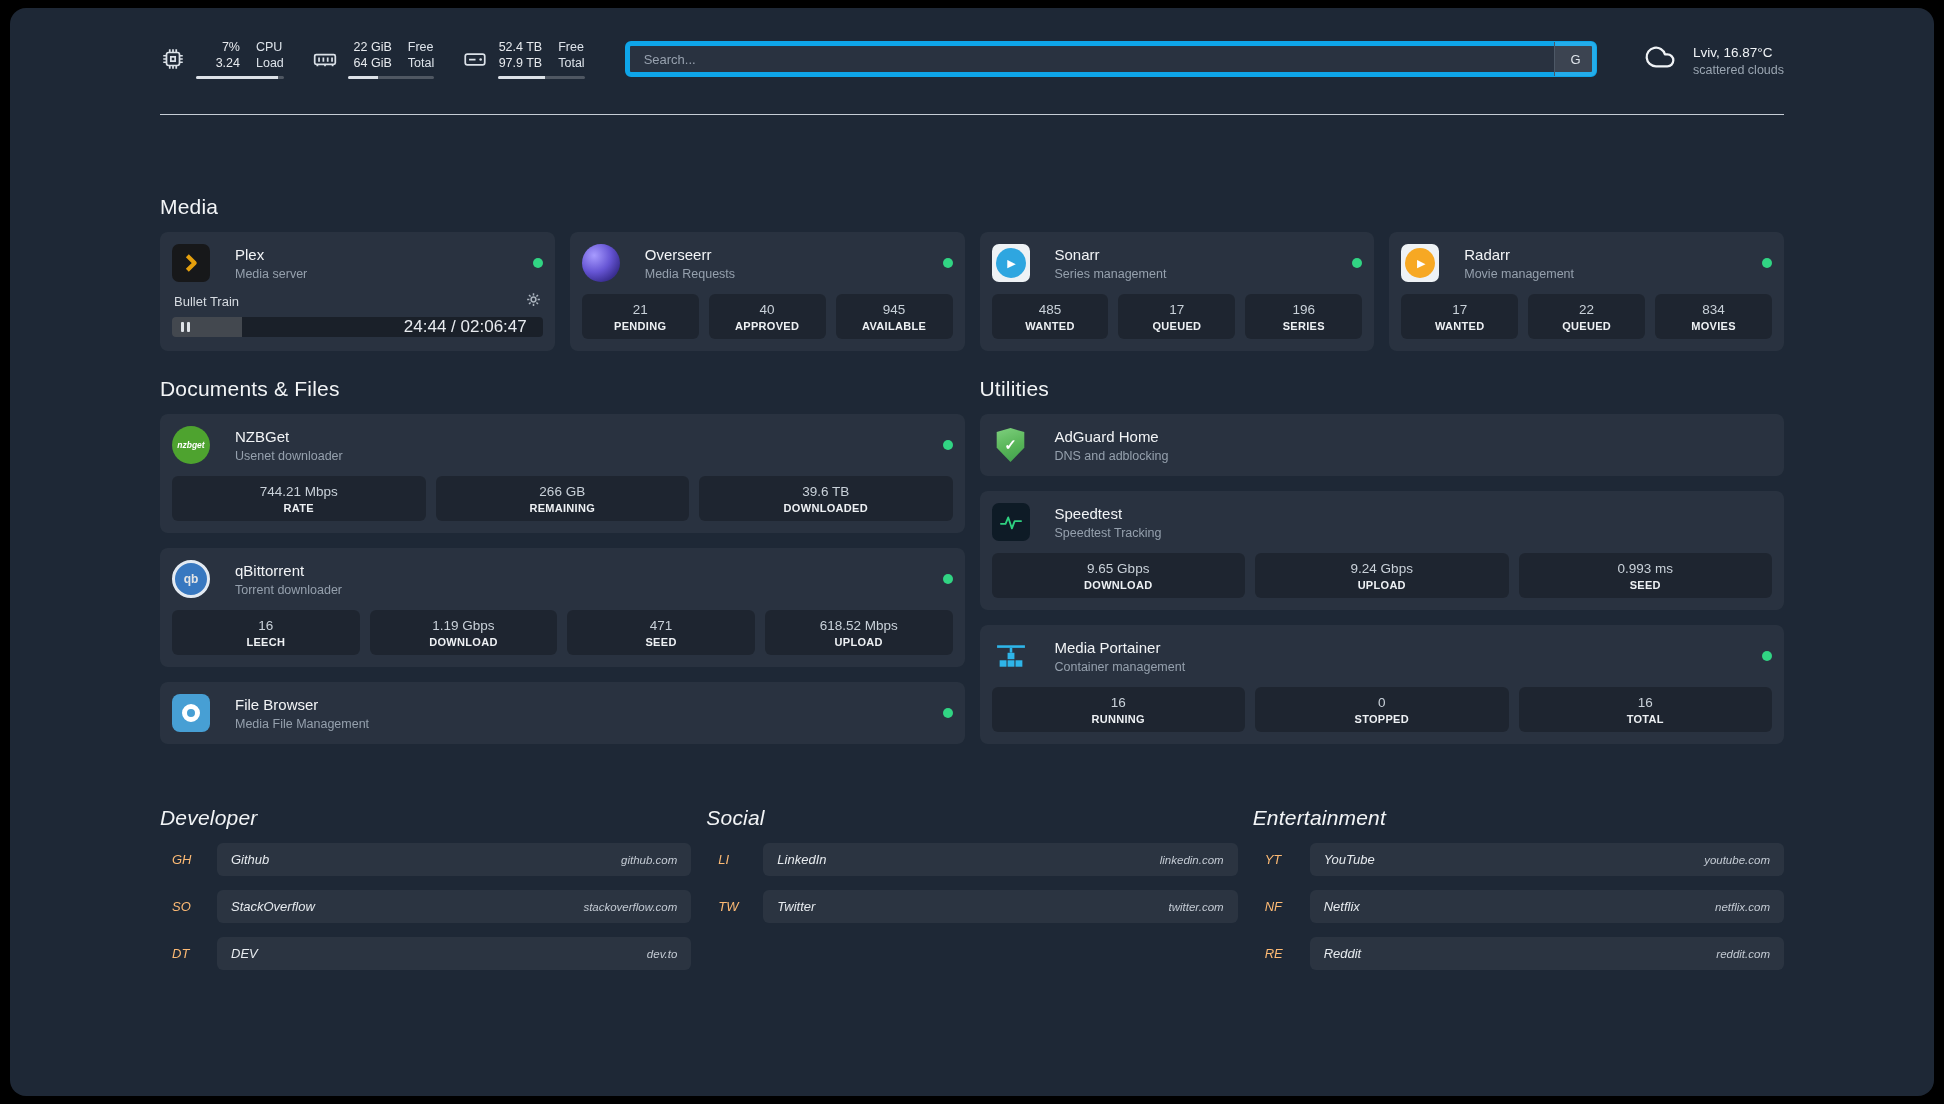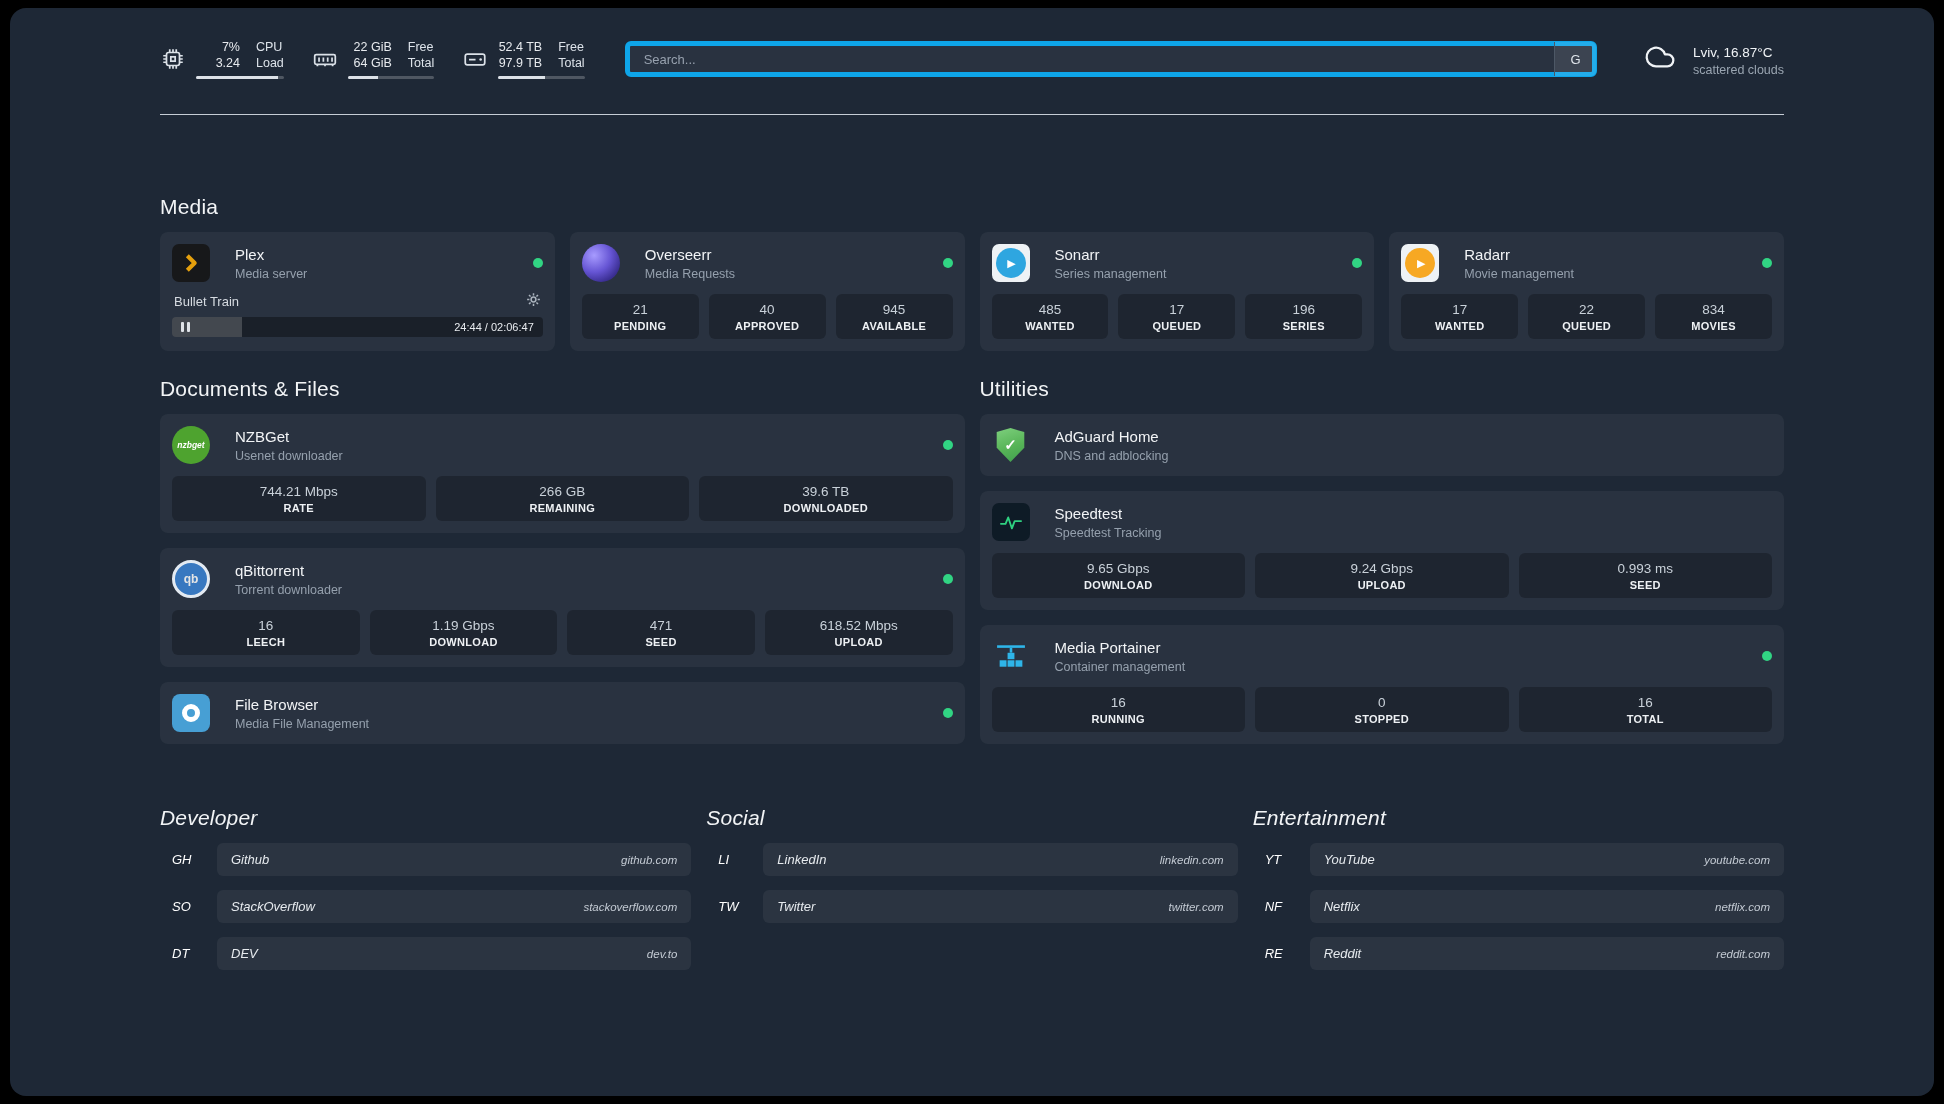--- a/index.html
+++ b/index.html
@@ -52,21 +52,21 @@
   .stat-value { font-size:13.5px; color:#c9d1d9; }
   .stat-label { font-size:11px; font-weight:700; color:#eef1f4; margin-top:3px; letter-spacing:.3px; }
 
   
   .player { margin-top:10px; }
   .player-top { display:flex; align-items:center; justify-content:space-between; padding:0 2px; font-size:13px; color:#d6dbe1; }
   .player-bar { margin-top:7px; height:20px; background:rgba(0,0,0,0.35); border-radius:4px; position:relative; overflow:hidden; }
   .player-fill { position:absolute; left:0; top:0; bottom:0; background:rgba(255,255,255,0.18); }
   .pause { position:absolute; left:9px; top:50%; transform:translateY(-50%); display:flex; gap:3px; cursor:pointer; }
   .pause i { display:block; width:3px; height:10px; background:#dfe3e8; border-radius:1px; }
-  .player-time { position:absolute; right:9px; top:50%; transform:translateY(-50%); font-size:11px; color:#e8ebef; }
+  .player-time { position:absolute; right:16px; top:50%; transform:translateY(-50%); font-size:17px; color:#e8ebef; }
 
   
   .icon-plex { background:#17181a; }
   .icon-overseerr { border-radius:50%; background:radial-gradient(circle at 32% 30%, #a79bff 0%, #6655d4 45%, #3b2f93 75%, #221c57 100%); }
   .icon-sonarr, .icon-radarr { background:#eef2f5; }
   .inner-circle { width:30px; height:30px; border-radius:50%; display:flex; align-items:center; justify-content:center;
                   color:#fff; font-size:11px; padding-left:2px; }
   .icon-sonarr .inner-circle { background:#2ea6e0; }
   .icon-radarr .inner-circle { background:#f7a823; }
   .icon-nzbget { border-radius:50%; background:#4ea32f; color:#fff; font-size:8.5px; font-style:italic; font-weight:700; }
@@ -78,21 +78,21 @@
             clip-path:polygon(50% 0%, 96% 12%, 96% 58%, 50% 100%, 4% 58%, 4% 12%);
             display:flex; align-items:center; justify-content:center; color:#fff; font-size:15px; font-weight:700; }
   .shield::after { content:"\2713"; }
   .icon-speedtest { background:#0e1b26; }
   .icon-portainer { background:transparent; }
 
   
   .sec-bookmarks { margin-top:62px; display:grid; grid-template-columns:repeat(3,1fr); gap:15px; align-items:start;font-style:italic; }
   .bm-row { display:flex; align-items:center; height:33px; margin-bottom:14px; cursor:pointer; }
   .bm-row:last-child { margin-bottom:0; }
-  .bm-abbr { width:57px; padding-left:12px; font-size:13px; color:#ffffff; flex:none; }
+  .bm-abbr { width:57px; padding-left:12px; font-size:13px; color:#fdba74; flex:none; }
   .bm-body { flex:1; height:100%; background:rgba(255,255,255,0.06); border-radius:6px; display:flex; align-items:center; padding:0 14px; }
   .bm-name { font-size:13px; color:#e6eaee; }
   .bm-url { margin-left:auto; font-size:11.5px; color:#c3cad3; }
 </style>
 </head>
 <body>
 
 <div class="frame">
 
   <header class="topbar">

